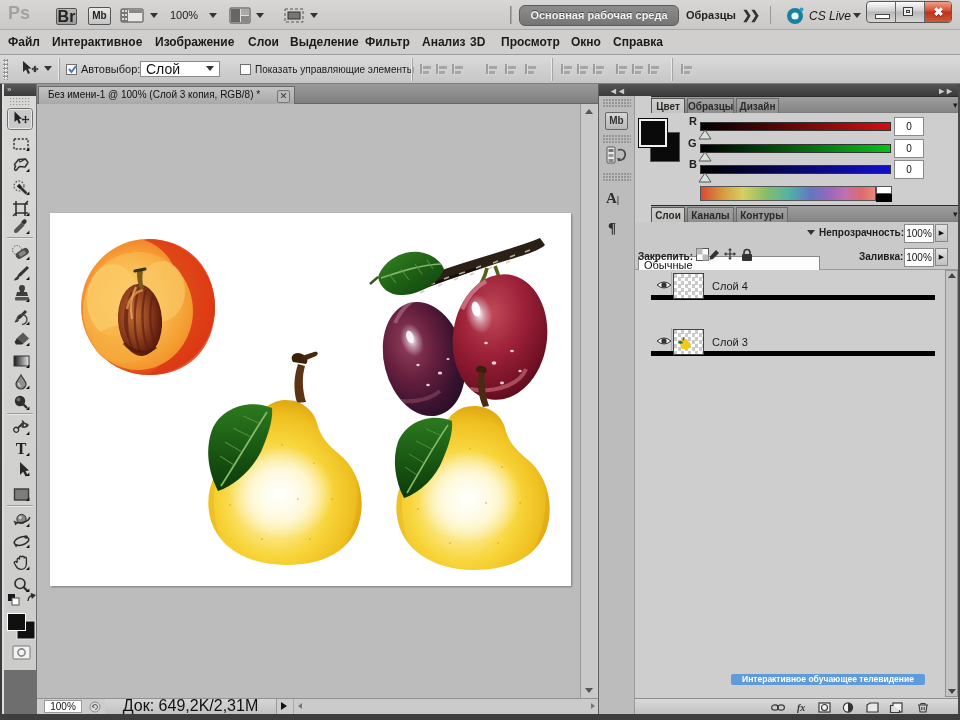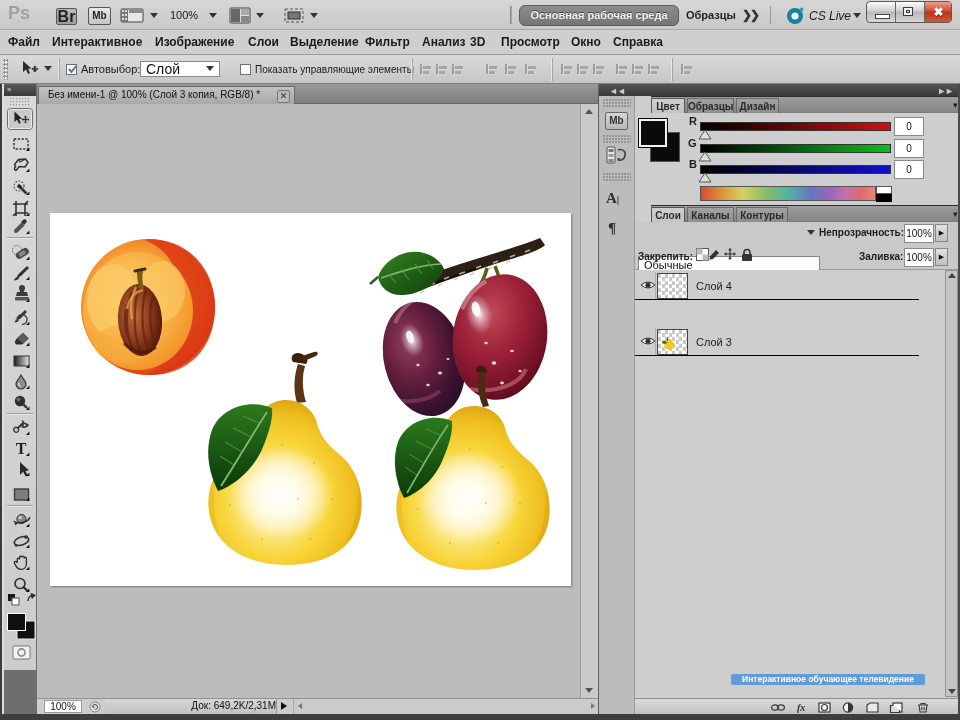--- a/index.html
+++ b/index.html
@@ -25,21 +25,21 @@
 #rightdock{left:598px;top:84px;width:362px;height:630px;background:#b9b9b9;border-left:1px solid #5e5e5e;box-sizing:border-box;}
 #rdhead{position:absolute;left:0;top:0;width:360px;height:12px;background:linear-gradient(#555,#3a3a3a);color:#ccc;font-size:9px;}
 #dockstrip{position:absolute;left:0;top:12px;width:36px;height:618px;background:#bcbcbc;border-right:1px solid #9a9a9a;box-sizing:border-box;}
 #panels{position:absolute;left:36px;top:12px;width:324px;height:618px;background:#cecece;}
 .tabrow{position:absolute;left:0;width:324px;height:17px;background:linear-gradient(#9e9e9e,#858585);border-top:1px solid #2c2c2c;border-bottom:1px solid #7c7c7c;box-sizing:border-box;margin-left:16px;}
 .ptab{position:absolute;top:1px;height:15px;font-size:10px;font-weight:bold;color:#2a2a2a;text-align:center;line-height:15px;}
 .ptab.active{background:linear-gradient(#cfcfcd,#c3c3c1);border:1px solid #555;border-bottom:none;box-sizing:border-box;}
 .ptab.inactive{background:linear-gradient(#a2a2a2,#8e8e8e);border:1px solid #6a6a6a;border-bottom:none;box-sizing:border-box;}
 .pmenu{position:absolute;right:8px;top:4px;width:14px;height:9px;color:#1d1d1d;font-size:9px;line-height:9px;}
 
-.lrow{position:absolute;left:0;width:284px;height:28px;border-bottom:1px solid #000000;box-sizing:border-box;}
+.lrow{position:absolute;left:16px;width:284px;height:28px;border-bottom:5px solid #000000;box-sizing:border-box;}
 .lrow::before{content:"";position:absolute;left:20px;top:0;bottom:0;width:1px;background:#adadad;}
 .lrow.sel::before{background:#2488d8;}
 .eye{position:absolute;left:5px;top:7px;width:16px;height:12px;}
 .thumb{position:absolute;left:22px;top:1px;width:31px;height:26px;border:1px solid #444;box-sizing:border-box;background:#fff;}
 .checker{background-image:conic-gradient(#fff 90deg,#c9c9c9 0 180deg,#fff 0 270deg,#c9c9c9 0);background-size:7px 7px;}
 .lname{position:absolute;left:61px;top:8px;font-size:11px;color:#1c1c1c;}
 #bottomedge{left:0;top:714px;width:960px;height:6px;background:#3e3e3e;}
 .spin{position:absolute;width:13px;height:18px;background:linear-gradient(#e2e2e2,#c0c0c0);border:1px solid #888;box-sizing:border-box;font-size:7px;color:#111;text-align:center;line-height:16px;}
 .valbox{position:absolute;width:30px;height:19px;background:#fff;border:1px solid #8a8a8a;box-sizing:border-box;font-size:10px;color:#111;text-align:center;line-height:17px;}
 .darr{width:0;height:0;border-left:4px solid transparent;border-right:4px solid transparent;border-top:5px solid #333;}
@@ -554,21 +554,21 @@
 <div class="abs" id="vscroll">
   <span class="abs" style="left:4px;top:5px;width:0;height:0;border-left:4px solid transparent;border-right:4px solid transparent;border-bottom:5px solid #555;"></span>
   <span class="abs" style="left:4px;bottom:5px;width:0;height:0;border-left:4px solid transparent;border-right:4px solid transparent;border-top:5px solid #555;"></span>
 </div>
 <div class="abs" id="statusbar">
   <span class="abs" style="left:7px;top:1px;width:38px;height:13px;background:#fff;border:1px solid #999;box-sizing:border-box;font-size:10px;color:#111;text-align:center;line-height:12px;">100%</span>
   <svg class="abs" style="left:52px;top:2px" width="12" height="12" viewBox="0 0 12 12">
       <circle cx="6" cy="6" r="5" fill="#ddd" stroke="#888"></circle>
       <path d="M3.5,6 a2.5,2.5 0 1 1 2.5,2.5 M4.5,4 l-1,2 2,0.5" fill="none" stroke="#555"></path>
     </svg>
-  <span class="abs" style="left:68px;top:0px;width:172px;height:15px;background:linear-gradient(#d6d6d6,#c2c2c2);border-right:1px solid #999;box-sizing:border-box;font-size:10px;color:#111;text-align:right;line-height:14px;">Док: 649,2K/2,31M</span>
+  <span class="abs" style="left:68px;top:0px;width:172px;height:15px;background:linear-gradient(#d6d6d6,#c2c2c2);border-right:1px solid #999;box-sizing:border-box;font-size:16px;color:#111;text-align:center;line-height:14px;">Док: 649,2K/2,31M</span>
   <span class="abs" style="left:244px;top:3px;width:0;height:0;border-top:4.5px solid transparent;border-bottom:4.5px solid transparent;border-left:6px solid #111;"></span>
   <span class="abs" style="left:256px;top:0px;width:305px;height:15px;background:#cbcbcb;border-left:1px solid #aaa;">
     <span class="abs" style="left:4px;top:4px;width:0;height:0;border-top:3.5px solid transparent;border-bottom:3.5px solid transparent;border-right:4.5px solid #777;"></span>
     <span class="abs" style="right:4px;top:4px;width:0;height:0;border-top:3.5px solid transparent;border-bottom:3.5px solid transparent;border-left:4.5px solid #777;"></span>
   </span>
 </div>
 
 <div class="abs" id="rightdock">
   <div id="rdhead">
       <span style="position:absolute;left:10px;top:2px;letter-spacing:-1px;">◄◄</span>

